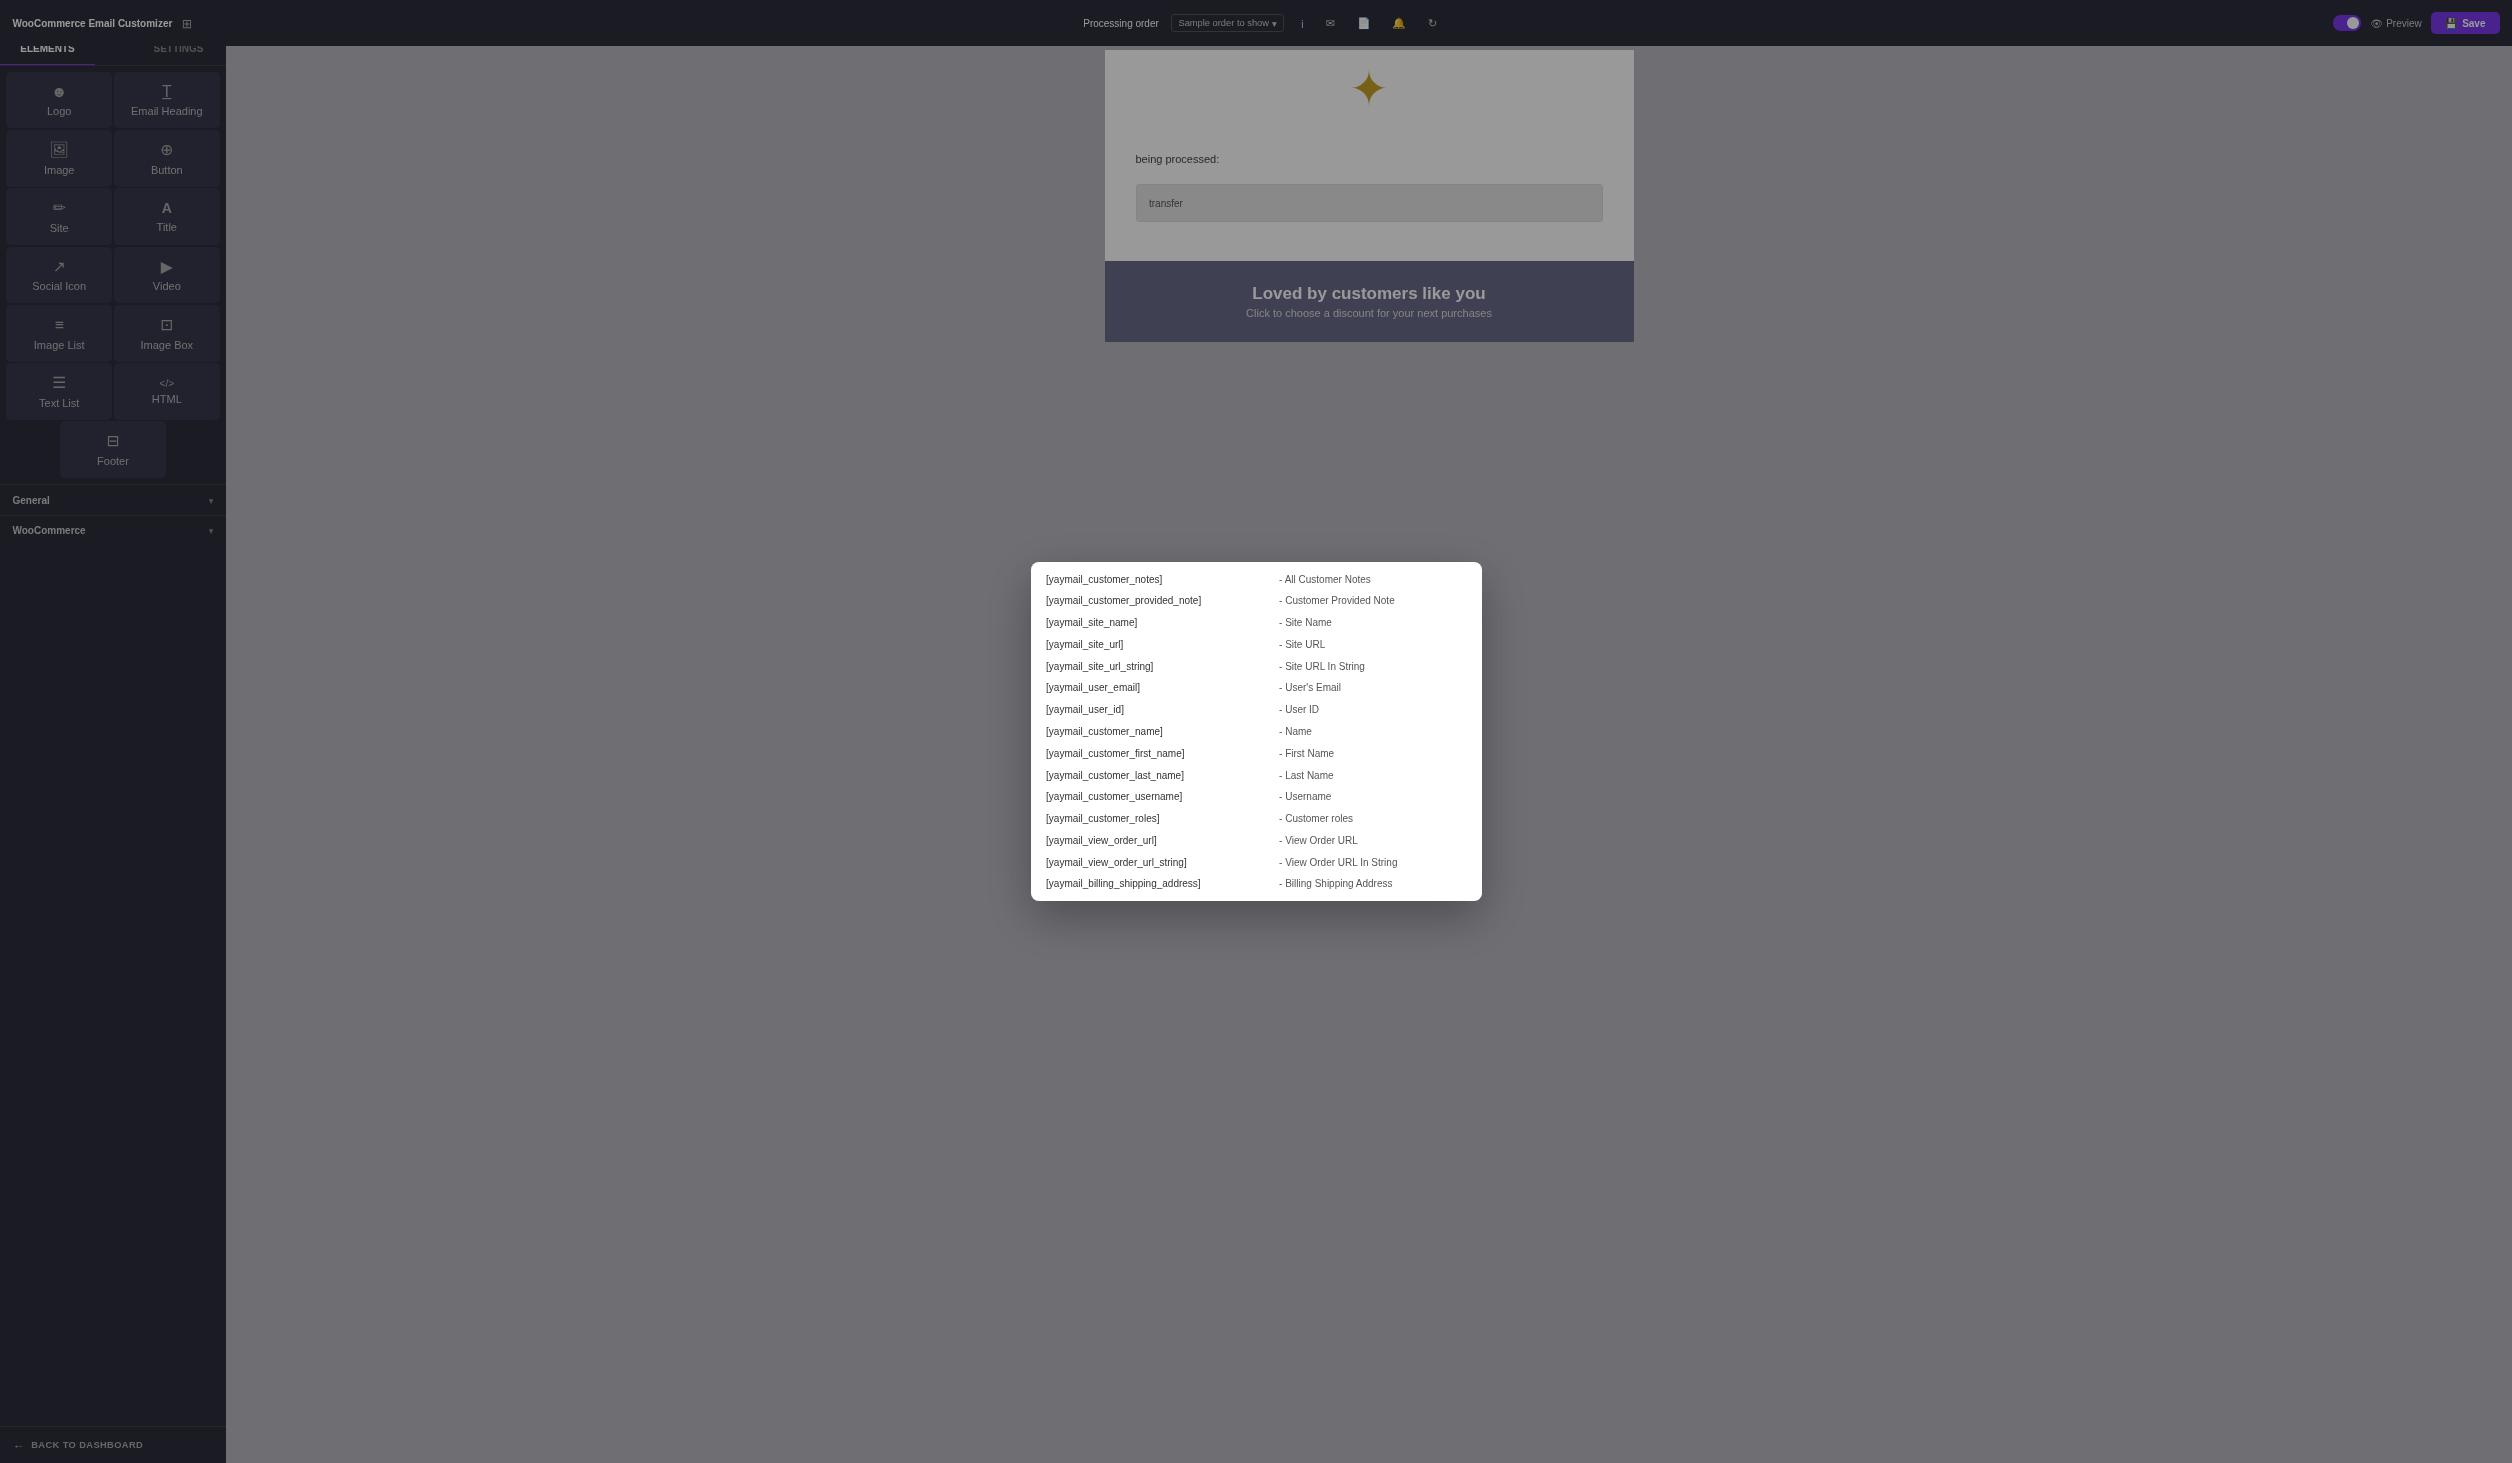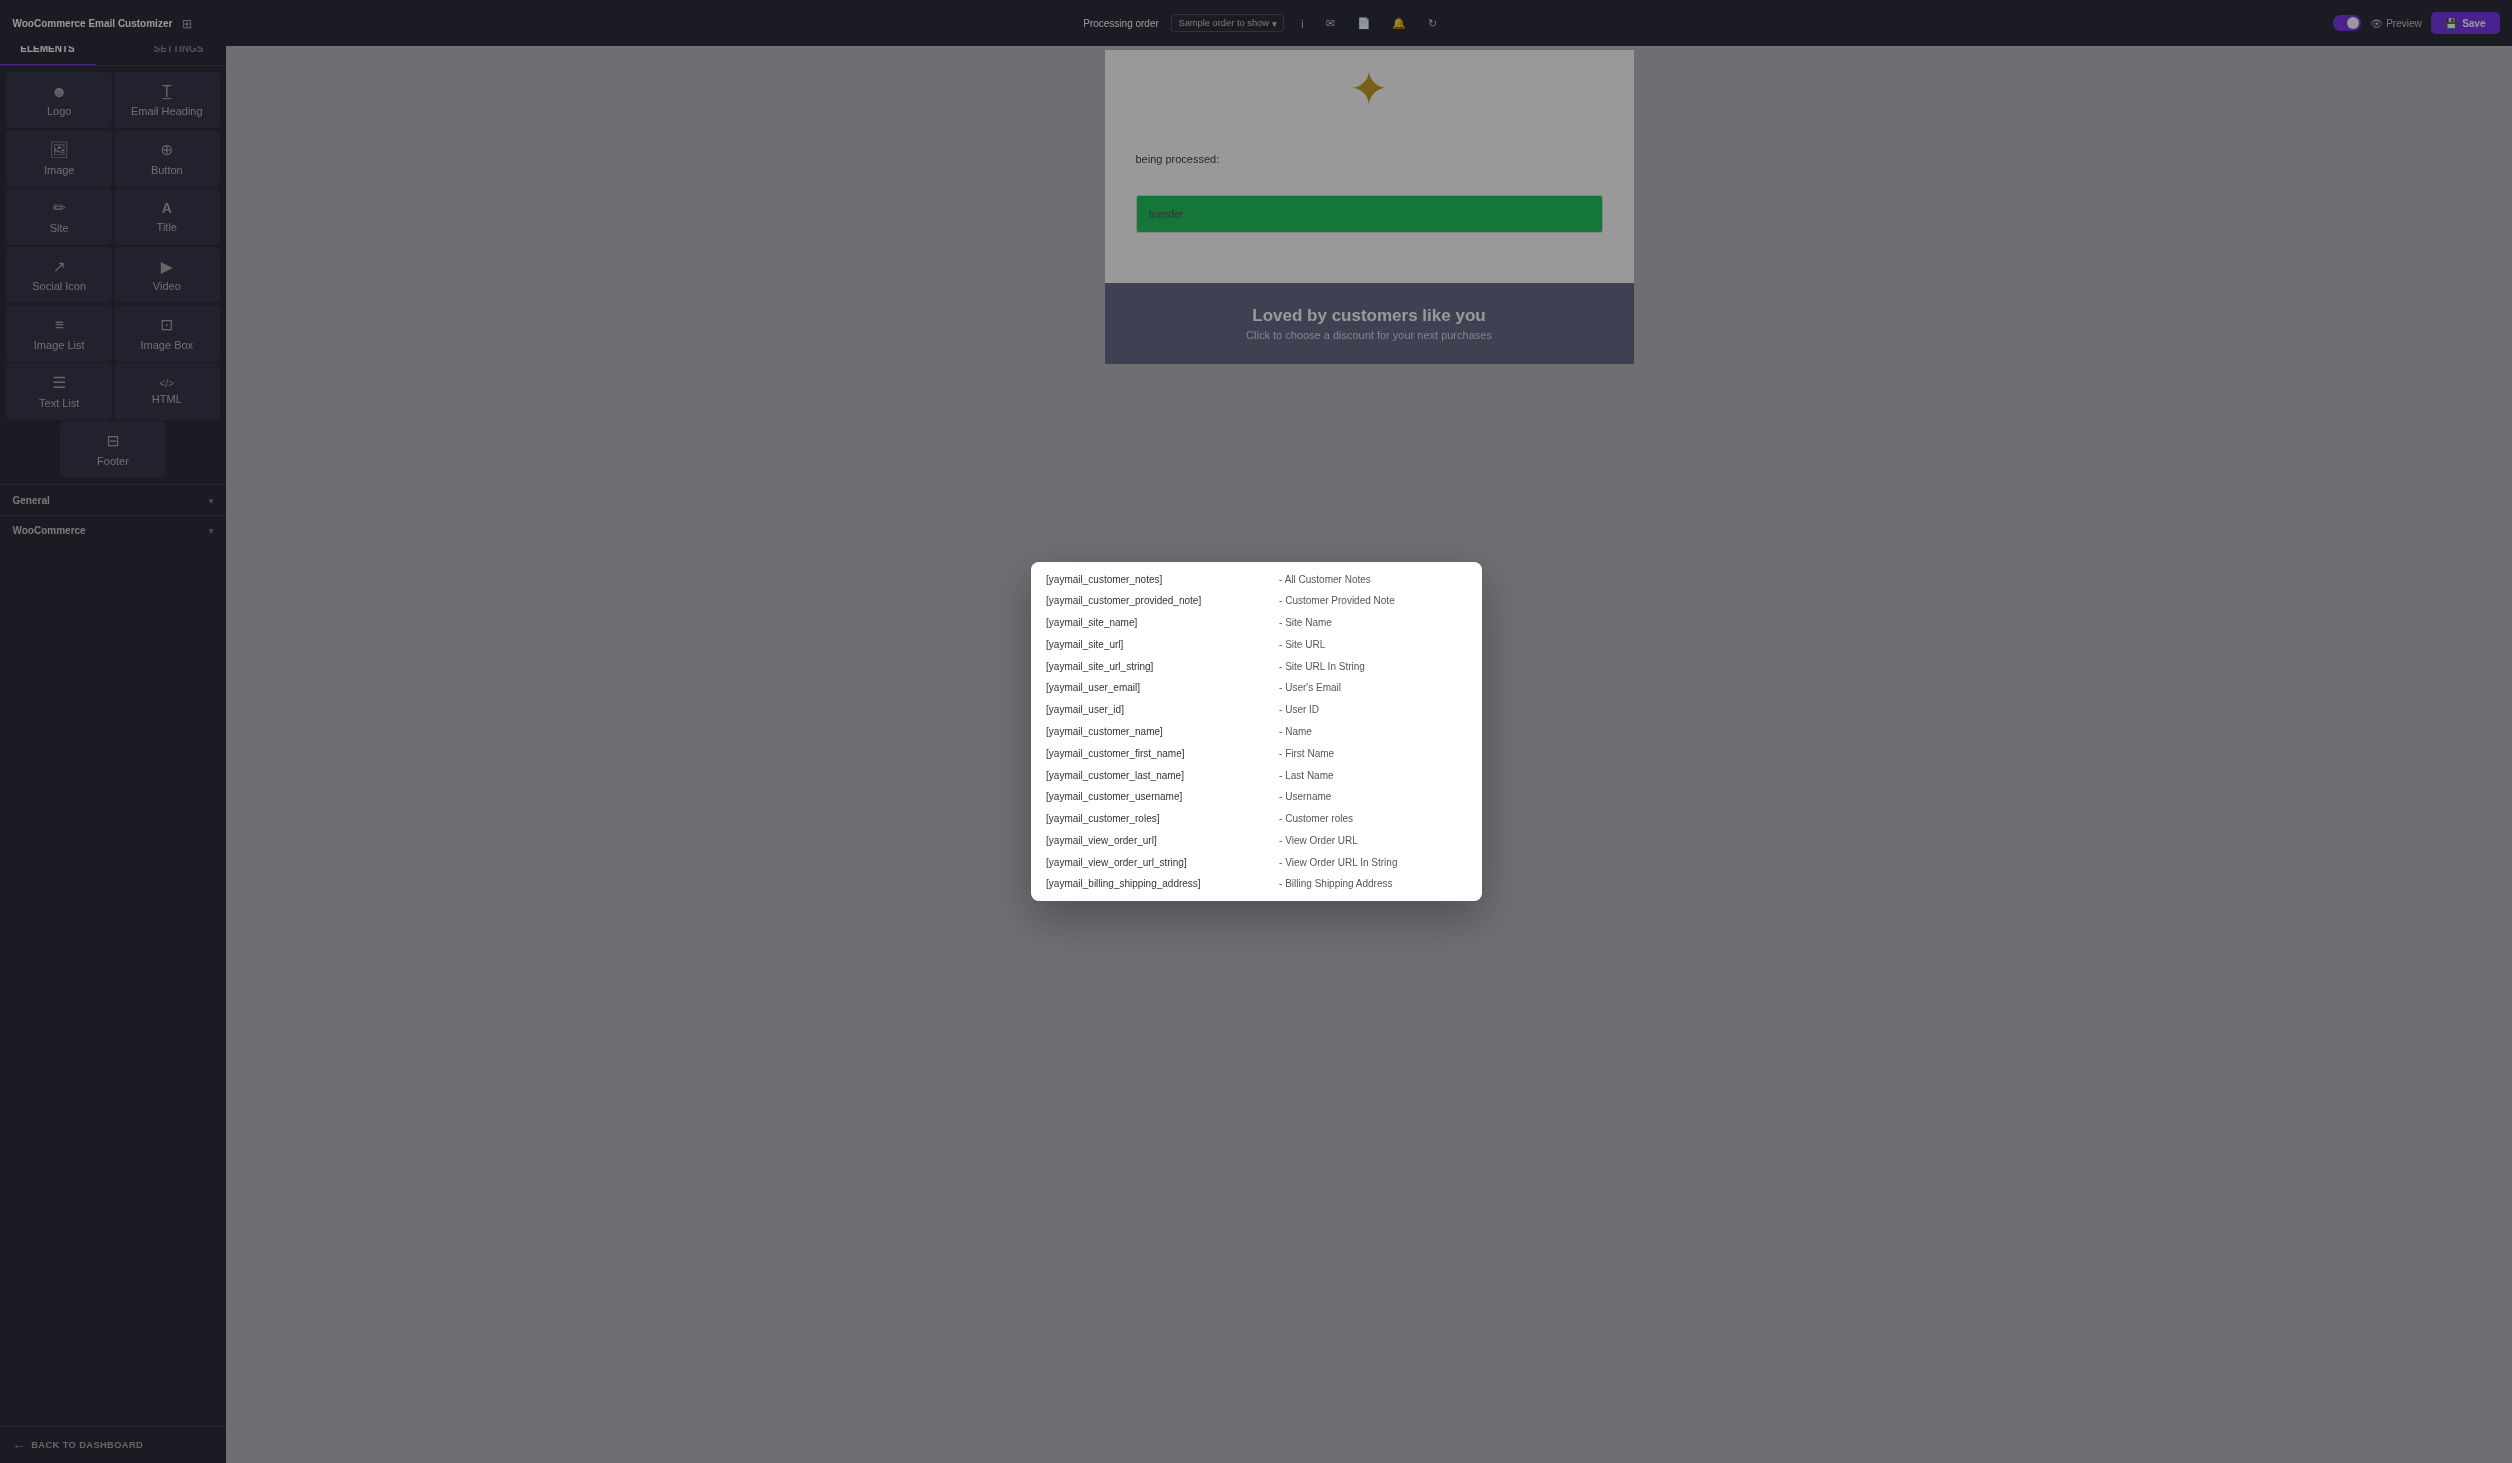--- a/index.html
+++ b/index.html
@@ -44,21 +44,21 @@
 
     .back-to-dashboard { padding: 11px 12.5px; display: flex; align-items: center; gap: 6.2px; cursor: pointer; border-top: 0.8px solid #444; margin-top: auto; }
     .back-label { color: #aaa; font-size: 9.3px; font-weight: 600; text-transform: uppercase; letter-spacing: 0.4px; }
 
     
     .main { flex: 1; background: #b8b8c0; display: flex; align-items: flex-start; justify-content: center; overflow-y: auto; position: relative; }
     .email-canvas { width: 529px; margin: 15.6px auto; background: #e8e8e0; }
     .email-header { background: #fff; padding: 15.6px; text-align: center; }
     .email-body { background: #fff; padding: 23px 31px; }
     .email-text { font-size: 11px; color: #444; line-height: 1.6; }
-    .email-order-box { background: #22c55e; border: 0.8px solid #ddd; padding: 12.5px; margin: 27px 0; border-radius: 3.1px; }
+    .email-order-box { background: #e5e5e5; border: 0.8px solid #ddd; padding: 12.5px; margin: 16px 0; border-radius: 3.1px; }
 
     
     .modal-overlay {
       position: fixed; top: 0; left: 0; right: 0; bottom: 0;
       background: rgba(0,0,0,0.4); z-index: 200;
       display: flex; align-items: center; justify-content: center;
     }
     .modal {
       background: #fff; border-radius: 7.8px; width: 451px; max-height: 389px;
       display: flex; flex-direction: column; overflow: hidden; box-shadow: 0 15.6px 47px rgba(0,0,0,0.3);

